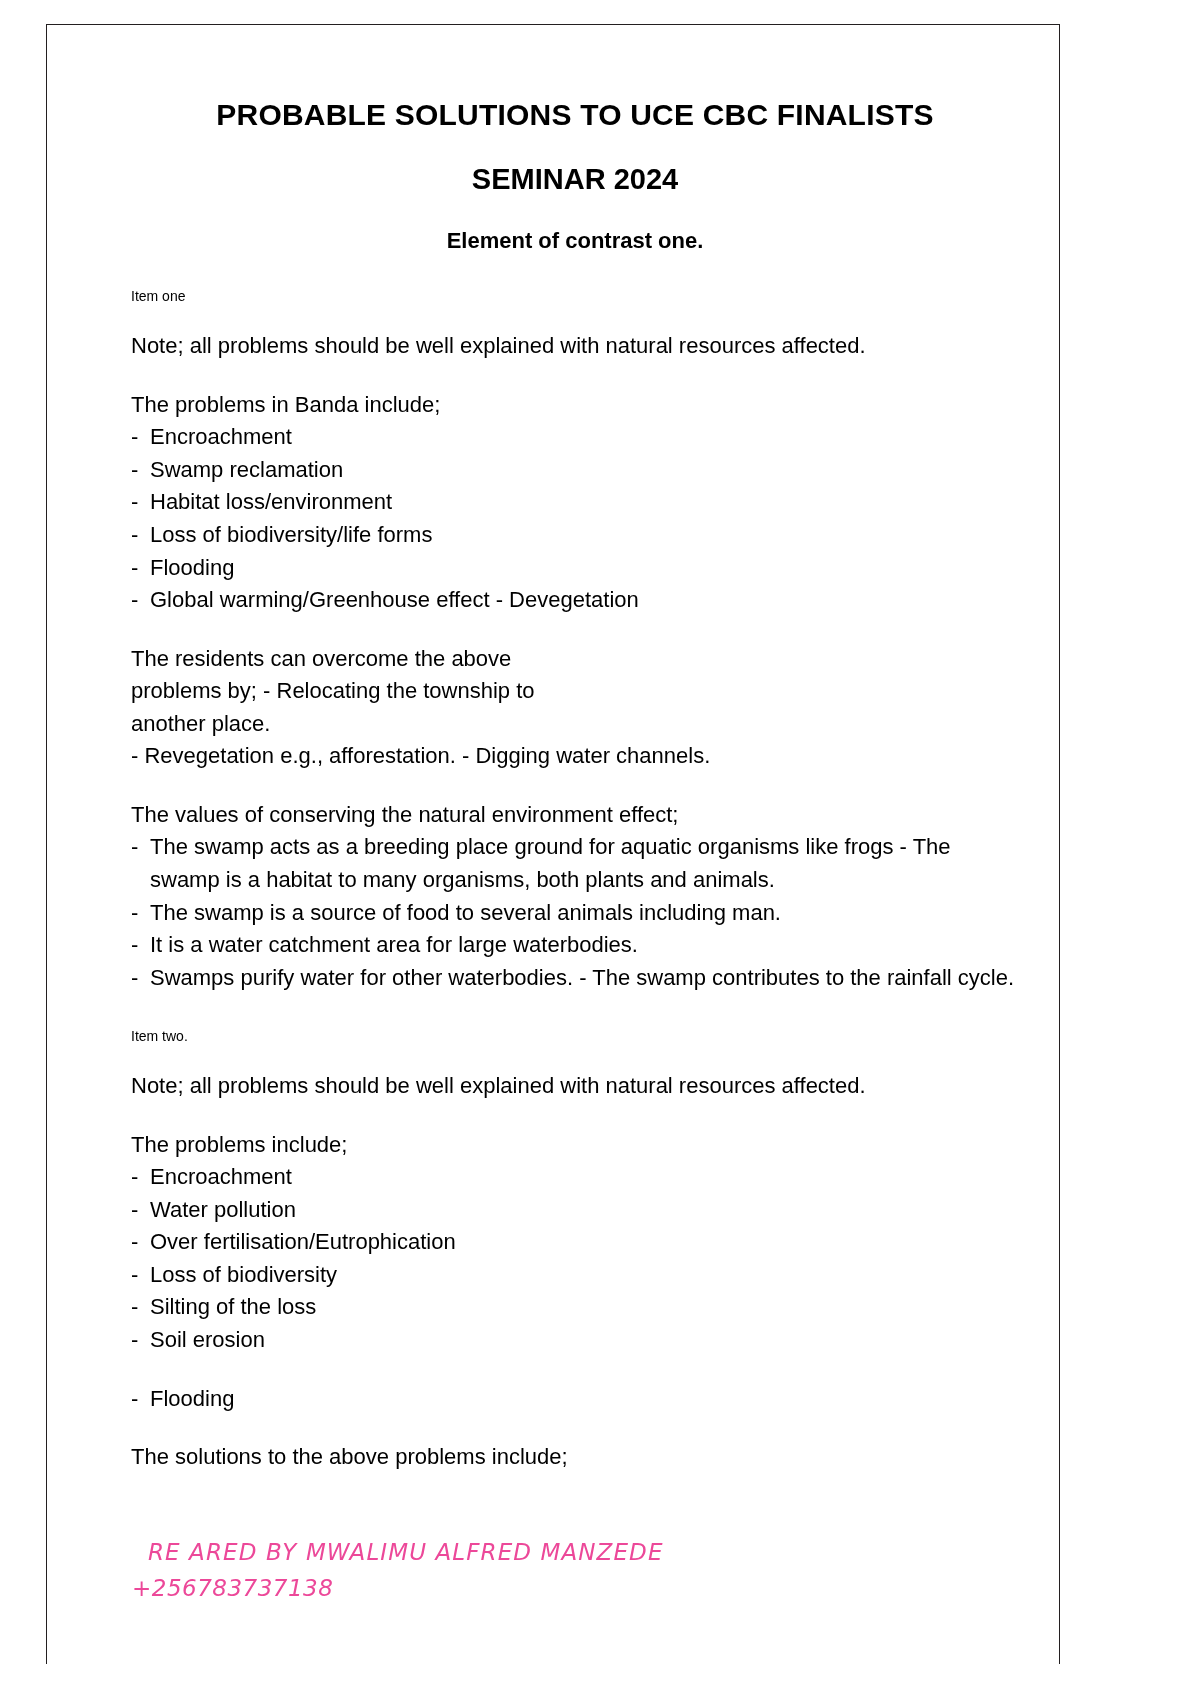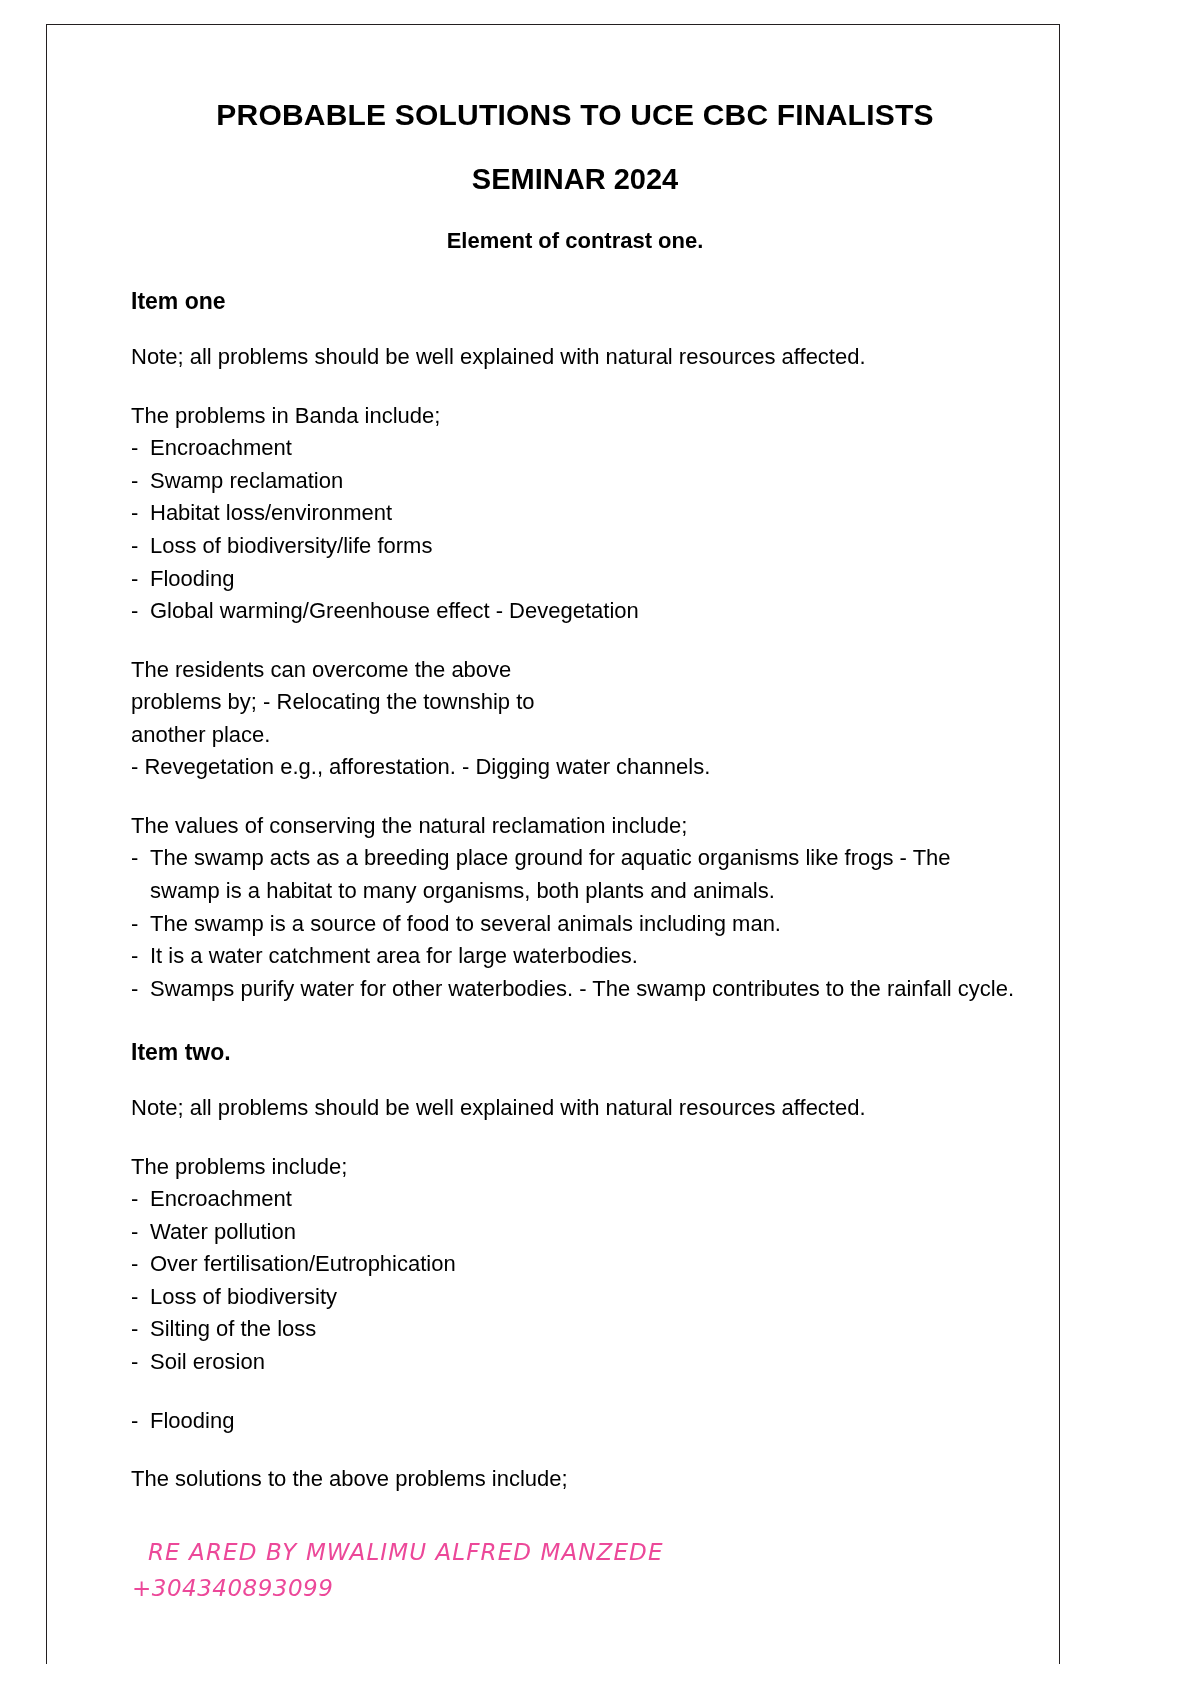--- a/index.html
+++ b/index.html
@@ -53,22 +53,22 @@
     margin: 28px 0 0 0;
     line-height: 1.2;
   }
   h3.section-heading {
     font-size: 22px;
     font-weight: bold;
     text-align: center;
     margin: 32px 0 0 0;
   }
   h4.item-heading {
-    font-size: 23px;
-    font-weight: bold;
+    font-size: 14px;
+    font-weight: normal;
     margin: 34px 0 0 0;
   }
   p.para {
     font-size: 22px;
     margin: 26px 0 0 0;
     line-height: 1.48;
   }
   ul.dash-list {
     list-style: none;
     margin: 0;
@@ -140,21 +140,21 @@
       <li>Global warming/Greenhouse effect - Devegetation</li>
     </ul>
 
     <p class="tight-para">
       <span class="line">The residents can overcome the above</span>
       <span class="line">problems by; - Relocating the township to</span>
       <span class="line">another place.</span>
       <span class="line">- Revegetation e.g., afforestation. - Digging water channels.</span>
     </p>
 
-    <p class="para">The values of conserving the natural reclamation include;</p>
+    <p class="para">The values of conserving the natural environment effect;</p>
     <ul class="dash-list list-block">
       <li>The swamp acts as a breeding place ground for aquatic organisms like frogs - The swamp is a habitat to many organisms, both plants and animals.</li>
       <li>The swamp is a source of food to several animals including man.</li>
       <li>It is a water catchment area for large waterbodies.</li>
       <li>Swamps purify water for other waterbodies. - The swamp contributes to the rainfall cycle.</li>
     </ul>
 
     <h4 class="item-heading">Item two.</h4>
     <p class="para">Note; all problems should be well explained with natural resources affected.</p>
 
@@ -170,15 +170,15 @@
     <ul class="dash-list" style="margin-top:26px;">
       <li>Flooding</li>
     </ul>
 
     <p class="para">The solutions to the above problems include;</p>
 
   </div>
 
   <div class="footer">
     <div>RE  ARED BY MWALIMU ALFRED MANZEDE</div>
-    <div class="phone">+304340893099</div>
+    <div class="phone">+256783737138</div>
   </div>
 </div>
 
 </body></html>

